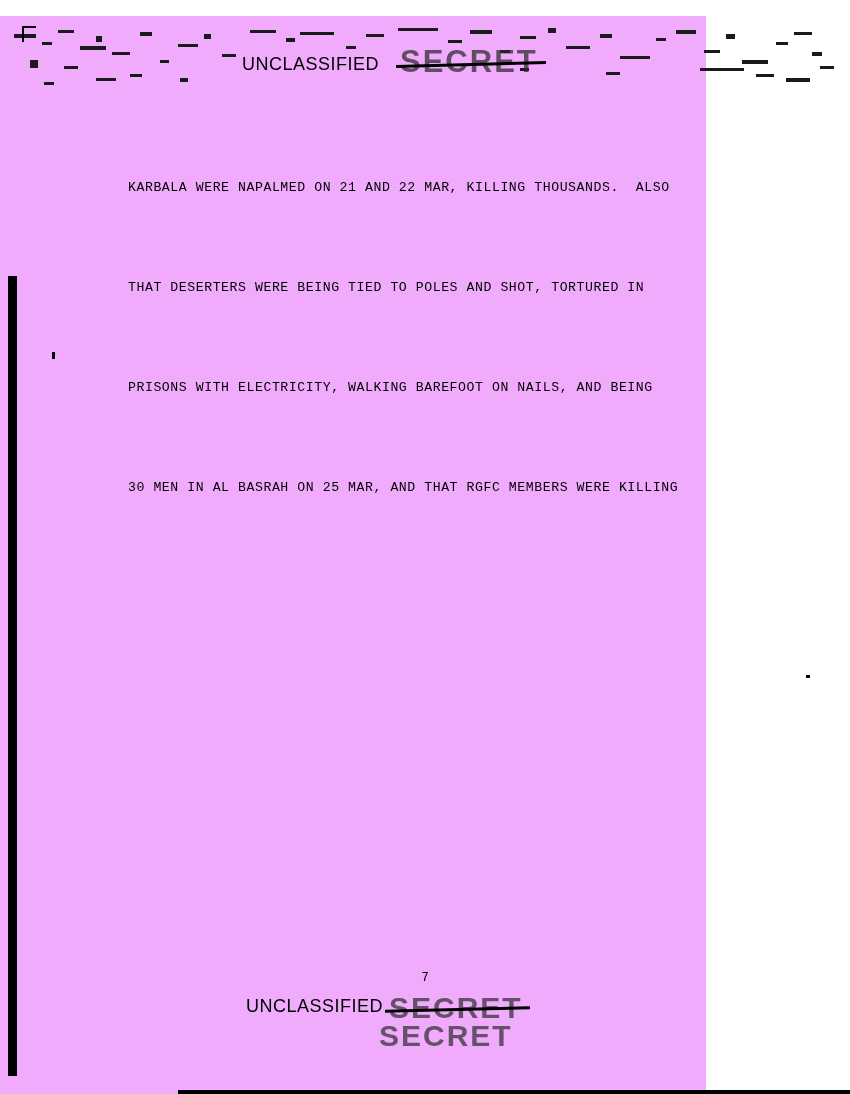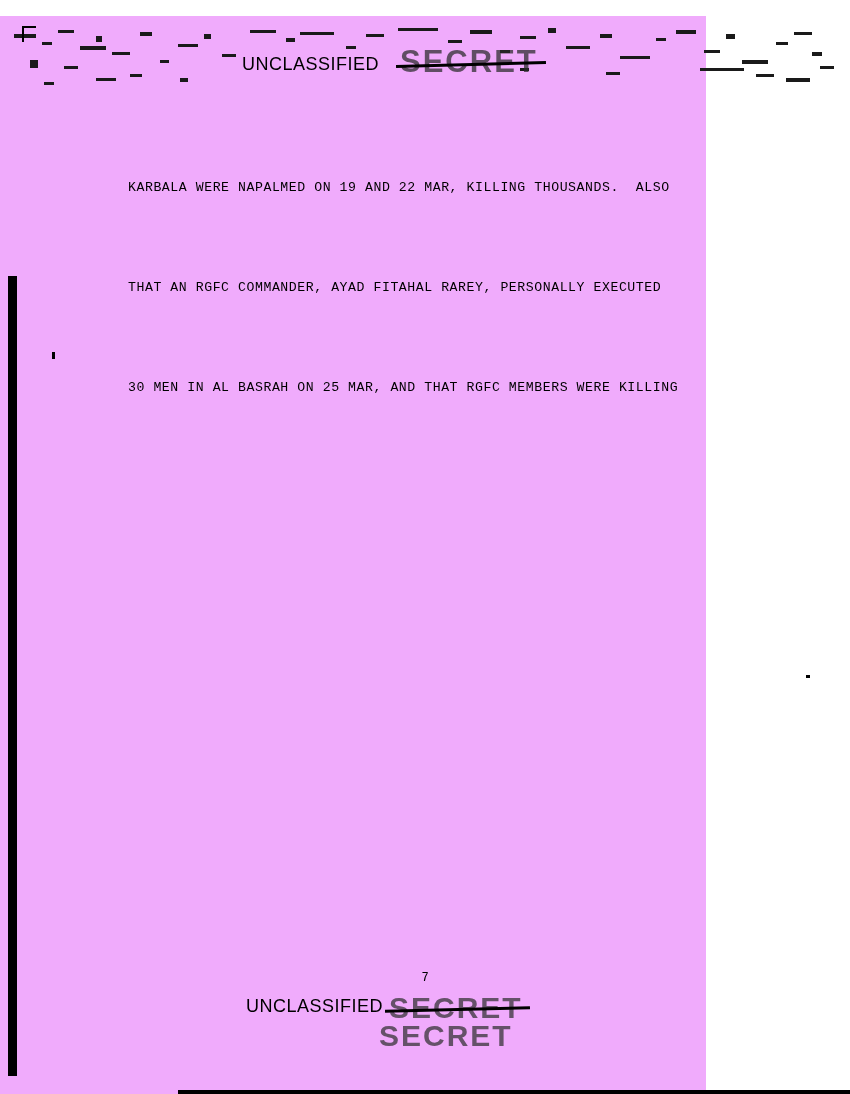--- a/index.html
+++ b/index.html
@@ -246,22 +246,23 @@
   <div class="secret-top">
     <div class="secret-glyphs">SECRET</div>
   </div>
   <div class="strike-top"></div>
 
   <div class="bar-left-upper"></div>
   <div class="stray-dot" style="left:52px;top:336px;width:3px;height:7px;"></div>
   <div class="stray-dot" style="left:806px;top:659px;width:4px;height:3px;"></div>
 
   <div class="body-text">
-    <span class="ln">KARBALA WERE NAPALMED ON 19 AND 22 MAR, KILLING THOUSANDS.  ALSO</span>
-    <span class="ln">THAT AN RGFC COMMANDER, AYAD FITAHAL RAREY, PERSONALLY EXECUTED</span>
+    <span class="ln">KARBALA WERE NAPALMED ON 21 AND 22 MAR, KILLING THOUSANDS.  ALSO</span>
+    <span class="ln">THAT DESERTERS WERE BEING TIED TO POLES AND SHOT, TORTURED IN</span>
+    <span class="ln">PRISONS WITH ELECTRICITY, WALKING BAREFOOT ON NAILS, AND BEING</span>
     <span class="ln">30 MEN IN AL BASRAH ON 25 MAR, AND THAT RGFC MEMBERS WERE KILLING</span>
     
     
     
     
     
     
     
 
     

